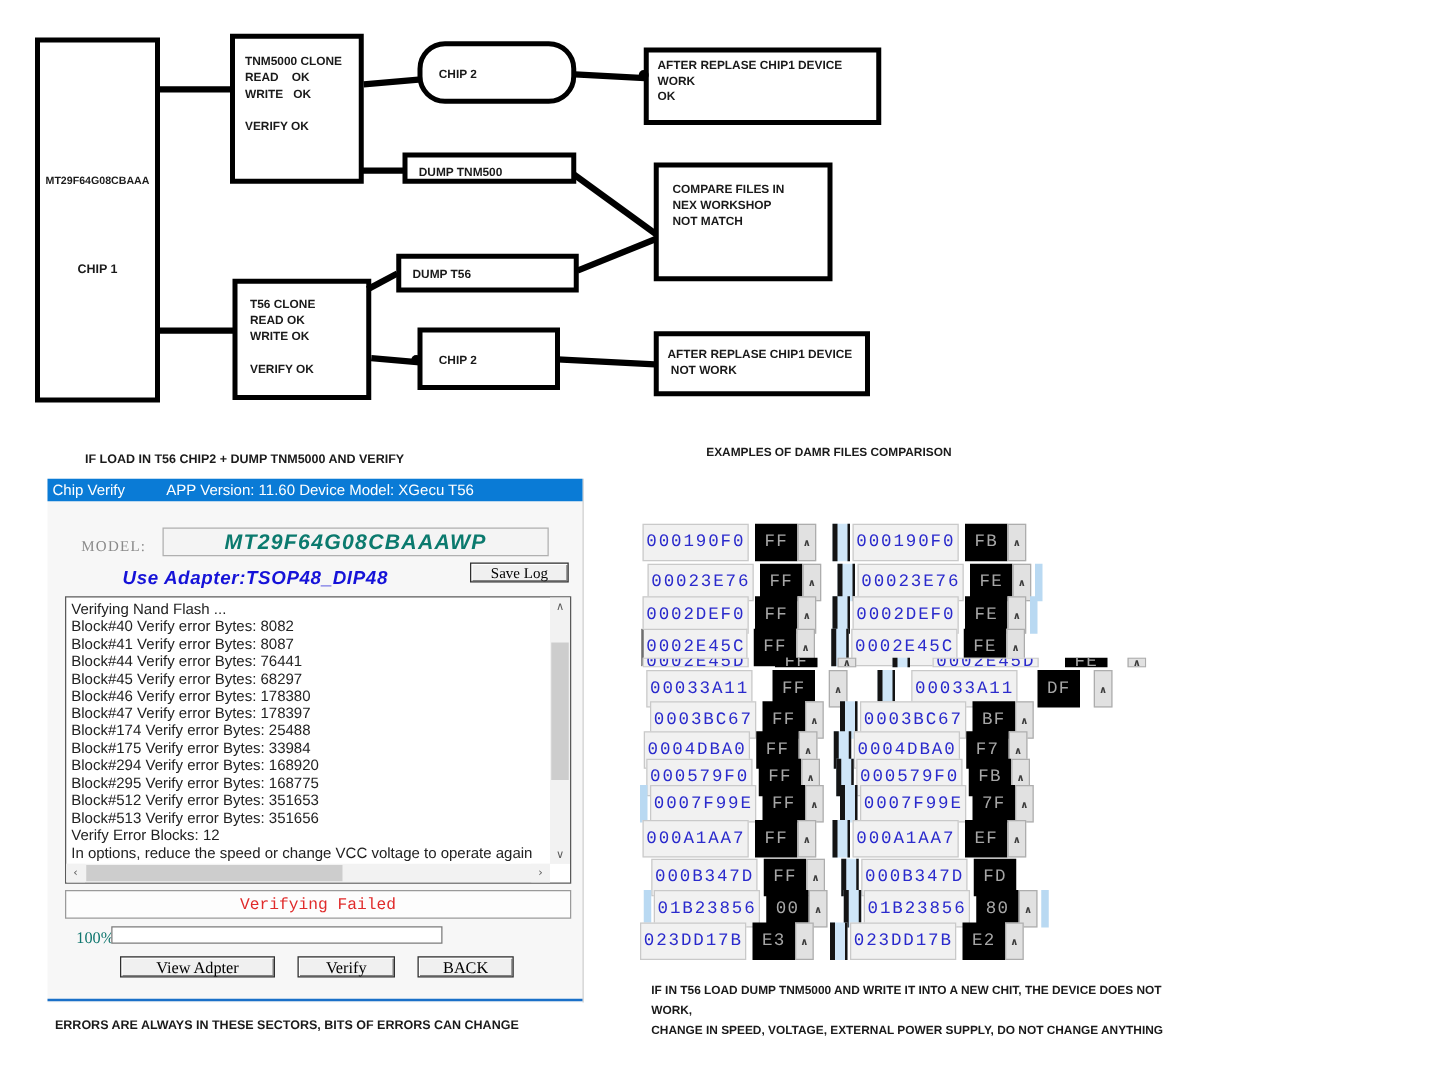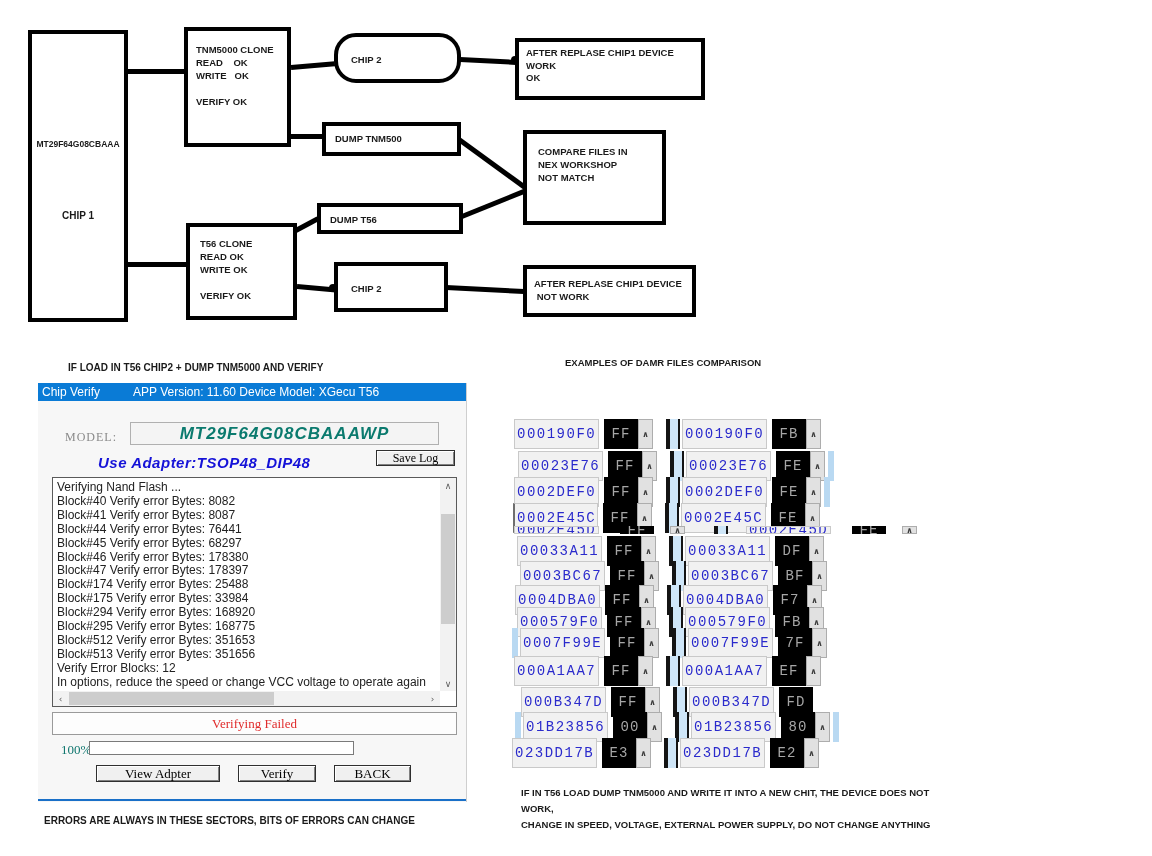--- a/index.html
+++ b/index.html
@@ -14,21 +14,21 @@
     font-weight:600;font-size:9.5px;color:#1a1a1a;white-space:pre-wrap;line-height:13px;
   }
   .conn{position:absolute;background:#000;height:5px;transform-origin:0 50%;}
   .dot{position:absolute;width:8px;height:8px;border-radius:50%;background:#000;}
   #b-chip1{left:28px;top:30px;width:100px;height:292px;}
   #b-chip1 .c1a{margin-top:78px;text-align:center;font-size:8.5px;letter-spacing:0;}
   #b-chip1 .c1b{margin-top:32px;text-align:center;font-size:10px;}
   #b-tnm{left:184px;top:27px;width:107px;height:120px;padding:12px 0 0 8px;}
   #b-chip2{left:334px;top:33px;width:127px;height:50px;padding:16px 0 0 13px;border-radius:22px;}
   #b-afterwork{left:515px;top:38px;width:190px;height:62px;padding:5px 0 0 7px;line-height:12.5px;}
-  #b-dumptnm{left:322px;top:122px;width:139px;height:34px;padding:6px 0 0 9px;}
+  #b-dumptnm{left:322px;top:122px;width:139px;height:25px;padding:6px 0 0 9px;}
   #b-compare{left:523px;top:130px;width:143px;height:95px;padding:11px 0 0 11px;}
   #b-dumpt56{left:317px;top:203px;width:146px;height:31px;padding:6px 0 0 9px;}
   #b-t56{left:186px;top:223px;width:111px;height:97px;padding:10px 0 0 10px;}
   #b-chip3{left:334px;top:262px;width:114px;height:50px;padding:16px 0 0 13px;}
   #b-afternot{left:523px;top:265px;width:173px;height:52px;padding:9px 0 0 7px;line-height:12.5px;}
   .l1{left:126px;top:69px;width:58px;}
   .l2{left:291px;top:65px;width:44px;transform:rotate(-5deg);}
   .l3{left:460px;top:57px;width:56px;transform:rotate(3deg);}
   .l4{left:290px;top:134px;width:33px;}
   .l5{left:459px;top:137px;width:81px;transform:rotate(36deg);}
@@ -80,21 +80,21 @@
     font-family:"DejaVu Sans",sans-serif;font-size:9px;}
   #vsb .up{top:0;left:0;width:16px;height:15px;}
   #vsb .down{bottom:0;left:0;width:16px;height:15px;}
   #vsb .thumb{position:absolute;left:1px;top:36px;width:14px;height:110px;background:#cdcdcd;}
   #hsb .left{left:0;top:0;width:15px;height:15px;}
   #hsb .right{right:0;top:0;width:15px;height:15px;}
   #hsb .thumb{position:absolute;left:16px;top:1px;width:205px;height:13px;background:#cdcdcd;}
   #status-box{position:absolute;left:14px;top:329px;width:405px;height:23px;
     border:1px solid #9a9a9a;background:#fdfdfd;box-sizing:border-box;
     display:flex;align-items:center;justify-content:center;
-    font-family:Liberation Serif, serif;font-size:13px;color:#e02b2b;}
+    font-family:Liberation Mono, monospace;font-size:13px;color:#e02b2b;}
   #progress-label{position:absolute;left:23px;top:359px;font-family:"Liberation Serif",serif;font-size:13px;color:#0f766e;}
   #progress-bar{position:absolute;left:51px;top:358px;width:265px;height:14px;
     border:1px solid #7a7a7a;background:#fff;box-sizing:border-box;}
   #btn-view{left:58px;top:382px;width:124px;height:17px;font-size:13px;}
   #btn-verify{left:200px;top:382px;width:78px;height:17px;font-size:13px;}
   #btn-back{left:296px;top:382px;width:77px;height:17px;font-size:13px;}
   #blue-line{position:absolute;left:0;top:416px;width:428px;height:2px;background:#1a70c8;}
   
   .hex-row{position:absolute;display:flex;align-items:stretch;height:30px;}
   .hex-row .addr{
@@ -115,21 +115,21 @@
     width:14px;background:#cfe6f8;border-left:4px solid #141414;border-right:2px solid #141414;
     box-sizing:border-box;margin-left:13px;margin-right:2px;
   }
   .hex-row.partial{height:8px;overflow:hidden;gap:16px;}
   .hex-row.no-right-arrow .sbtn:last-child{visibility:hidden;}
   #hex-panel .hex-row:nth-child(1){top:419px;left:514px;}
   #hex-panel .hex-row:nth-child(2){top:451px;left:518px;}
   #hex-panel .hex-row:nth-child(3){top:477px;left:514px;}
   #hex-panel .hex-row:nth-child(4){top:503px;left:513px;}
   #hex-panel .hex-row:nth-child(5){top:526px;left:514px;}
-  #hex-panel .hex-row:nth-child(6){top:536px;left:517px;}
+  #hex-panel .hex-row:nth-child(6){top:536px;left:517px;gap:11px;}
   #hex-panel .hex-row:nth-child(7){top:561px;left:520px;}
   #hex-panel .hex-row:nth-child(8){top:585px;left:515px;}
   #hex-panel .hex-row:nth-child(9){top:607px;left:517px;}
   #hex-panel .hex-row:nth-child(10){top:628px;left:512px;}
   #hex-panel .hex-row:nth-child(11){top:656px;left:514px;}
   #hex-panel .hex-row:nth-child(12){top:687px;left:521px;}
   #hex-panel .hex-row:nth-child(13){top:712px;left:515px;}
   #hex-panel .hex-row:nth-child(14){top:738px;left:512px;}
   
   #hex-panel .hex-row:nth-child(10)::before,

